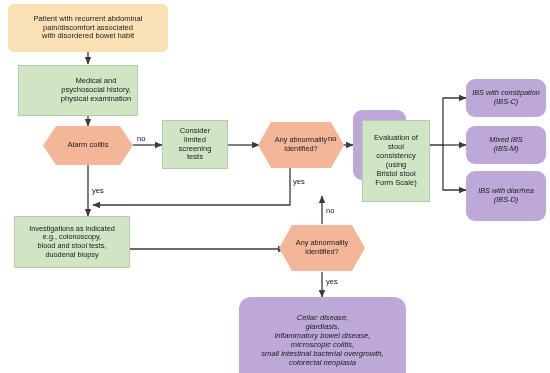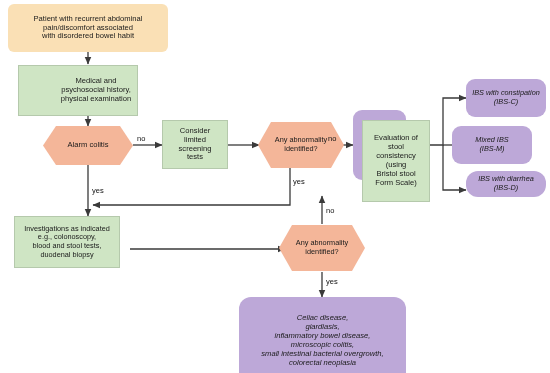--- a/index.html
+++ b/index.html
@@ -129,31 +129,31 @@
 (using
 Bristol stool
 Form Scale)</span>
   </div>
 
   <div class="node purple t7" style="left:466px;top:79px;width:80px;height:38px;">
     <span>IBS with constipation
 (IBS-C)</span>
   </div>
 
-  <div class="node purple t7" style="left:452px;top:126px;width:80px;height:38px;text-align:center;">
+  <div class="node purple t7" style="left:466px;top:126px;width:80px;height:38px;text-align:center;">
     <span>Mixed IBS
 (IBS-M)</span>
   </div>
 
-  <div class="node purple t7" style="left:466px;top:171px;width:80px;height:26px;border-radius:12px;">
+  <div class="node purple t7" style="left:466px;top:171px;width:80px;height:50px;">
     <span>IBS with diarrhea
 (IBS-D)</span>
   </div>
 
-  <div class="node rect green t7" style="left:14px;top:216px;width:106px;height:52px;">
+  <div class="node rect green t7" style="left:14px;top:216px;width:116px;height:52px;">
     <span>Investigations as indicated
 e.g., colonoscopy,
 blood and stool tests,
 duodenal biopsy</span>
   </div>
 
   <div class="hexwrap" style="left:279px;top:225px;width:86px;height:46px;">
     <svg width="86" height="46" viewBox="0 0 86 46">
       <polygon points="13,0 73,0 86,23 73,46 13,46 0,23" fill="#f4b699"></polygon>
     </svg>

